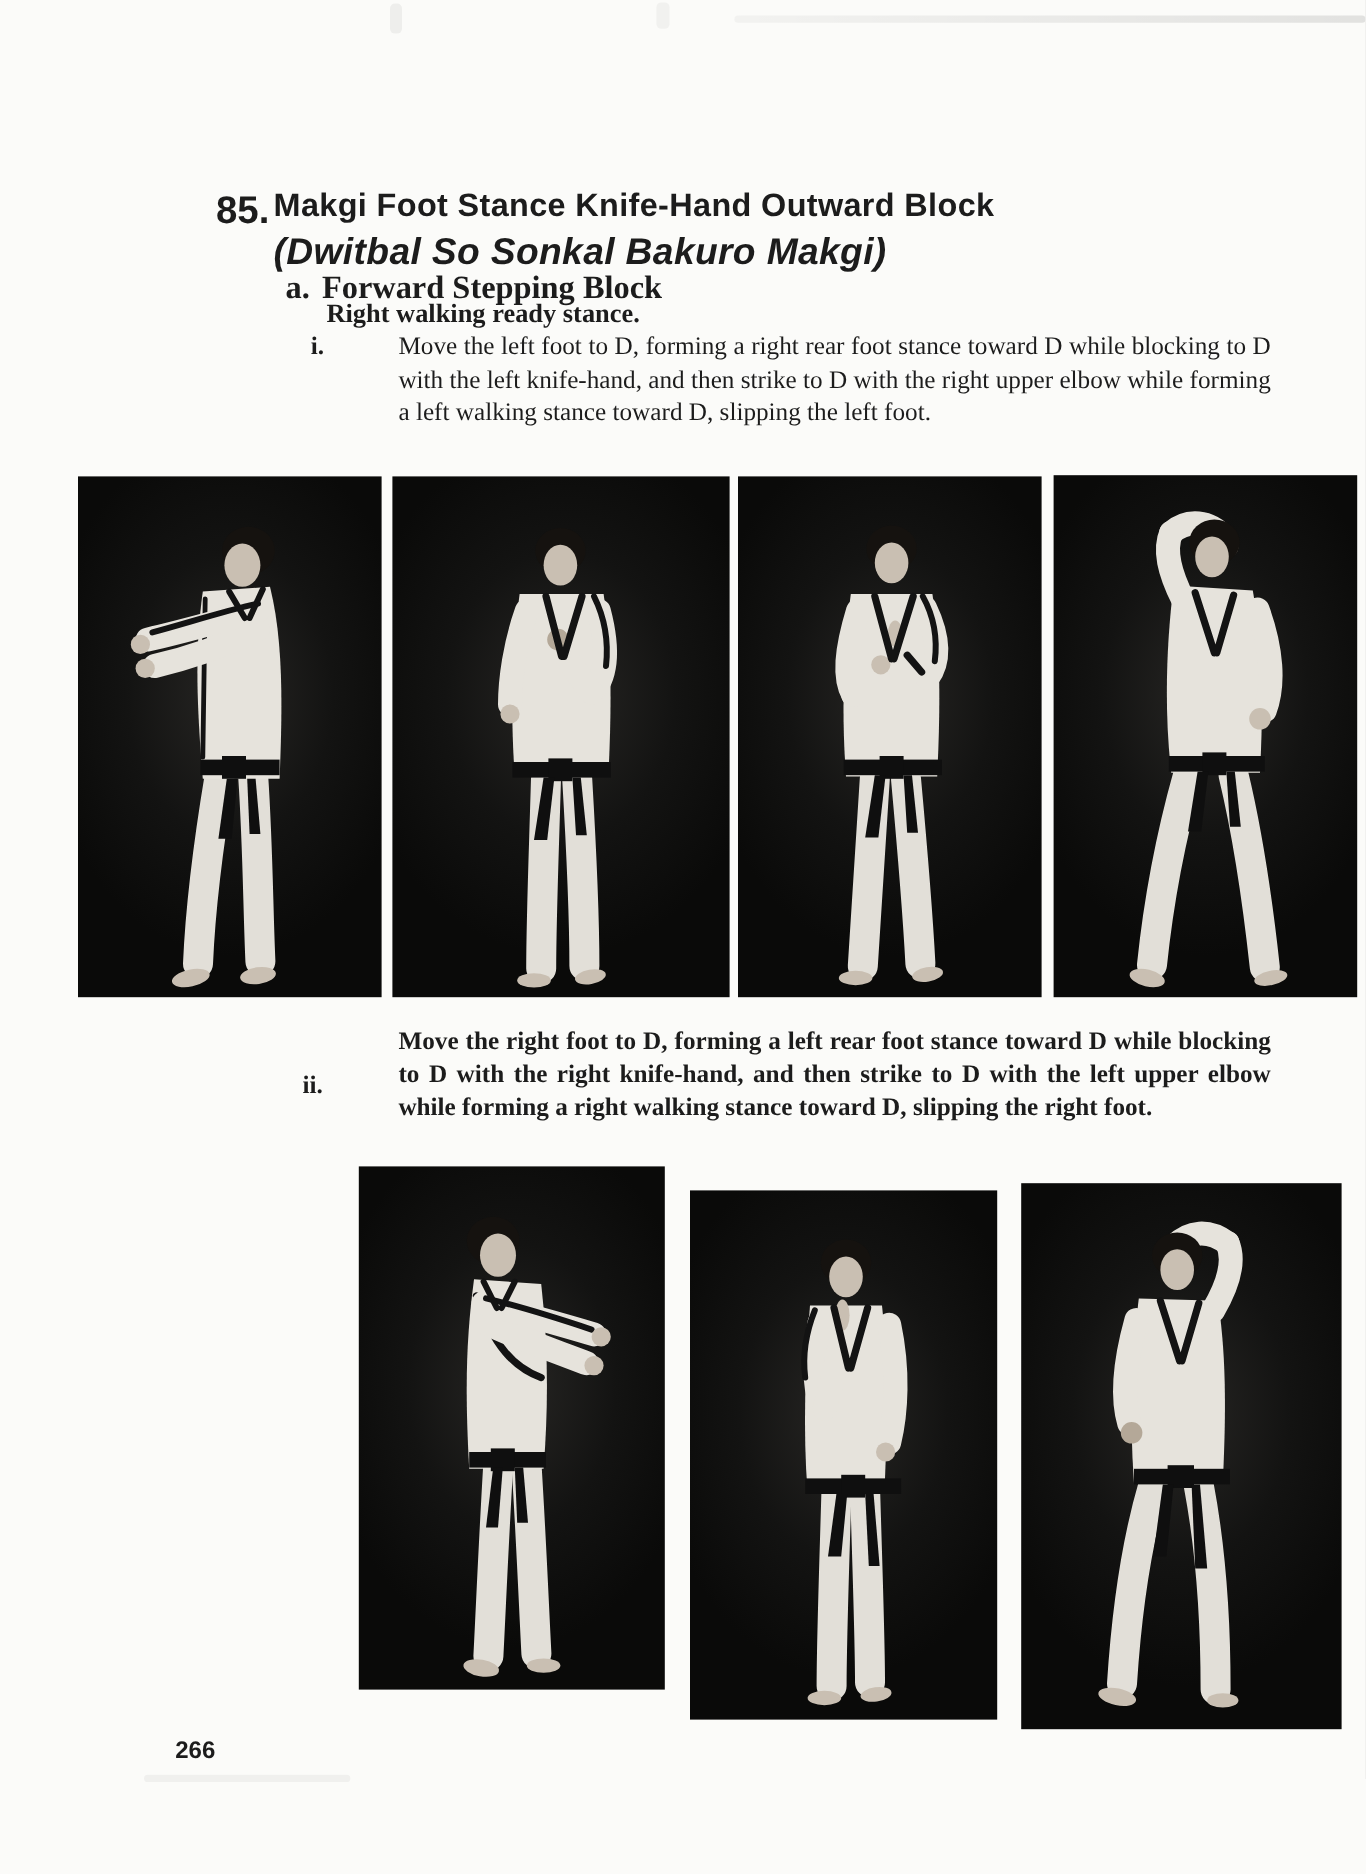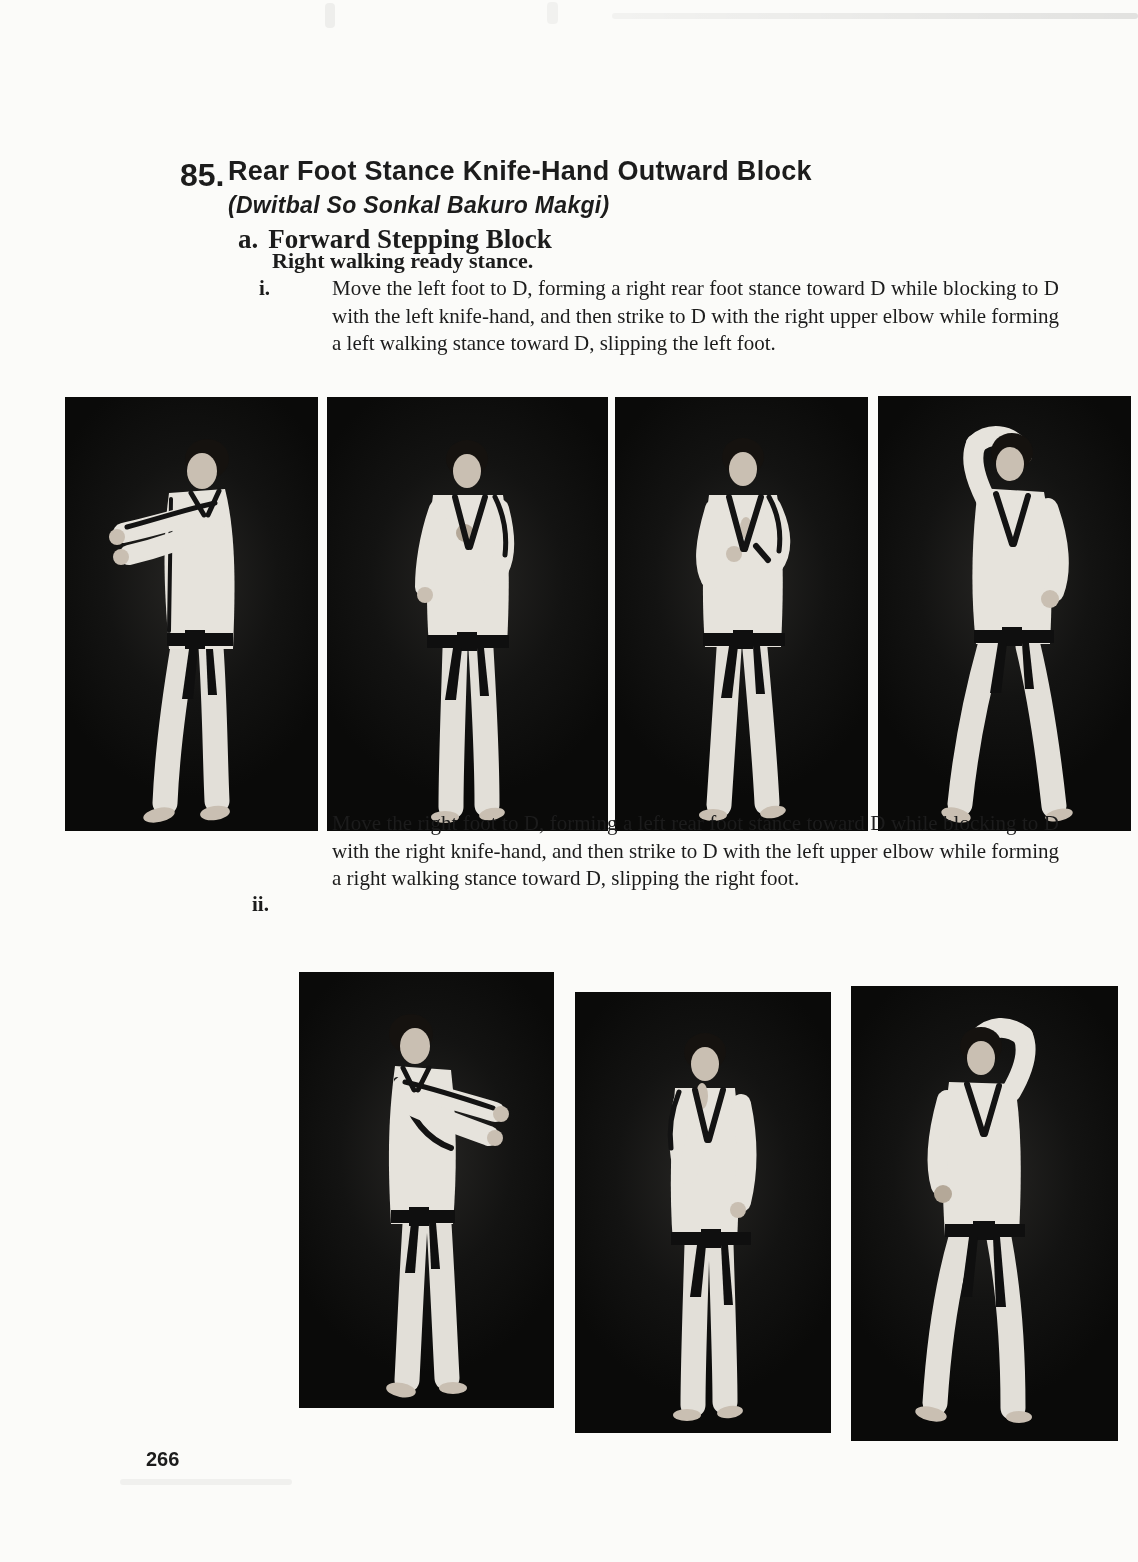--- a/index.html
+++ b/index.html
@@ -14,32 +14,32 @@
     background:linear-gradient(to right,rgba(0,0,0,0.035),rgba(0,0,0,0.10));}
   .smudge-a{left:325px;top:3px;width:10px;height:25px;background:rgba(0,0,0,0.05);border-radius:4px;}
   .smudge-b{left:547px;top:2px;width:11px;height:22px;background:rgba(0,0,0,0.04);border-radius:4px;}
   .smudge-c{left:120px;top:1479px;width:172px;height:6px;background:rgba(0,0,0,0.045);border-radius:3px;}
   
   .sec-num{position:absolute;left:180px;top:162px;
     font-family:"Liberation Sans",sans-serif;font-weight:bold;font-size:32px;line-height:26px;}
   .title{position:absolute;left:228px;top:157px;width:700px;
     font-family:"Liberation Sans",sans-serif;font-weight:bold;font-size:27px;line-height:29px;letter-spacing:0.3px;}
   .romanized{position:absolute;left:228px;top:192px;
-    font-family:"Liberation Sans",sans-serif;font-weight:bold;font-style:italic;font-size:23px;letter-spacing:0.3px;}
+    font-family:"Liberation Sans",sans-serif;font-weight:bold;font-style:italic;font-size:31px;letter-spacing:0.3px;}
   .subsection{position:absolute;left:238px;top:224px;font-weight:bold;font-size:27px;text-align:right;}
   .subsection .sub-label{margin-right:10px;}
   .stance-line{position:absolute;left:272px;top:248px;font-weight:bold;font-size:22px;}
   
   .step-label{position:absolute;font-weight:bold;font-size:21px;}
   .step-text{position:absolute;width:727px;font-size:21px;line-height:27.5px;
     text-align:justify;text-justify:inter-word;margin-left:44px;}
   #step-i-label{left:259px;top:276px;}
   #step-i-text{left:288px;top:275px;}
   #step-ii-label{left:252px;top:892px;}
-  #step-ii-text{left:288px;top:810px;}
+  #step-ii-text{left:288px;top:854px;font-weight:bold;}
   
   .photo{position:absolute;overflow:hidden;
     background:radial-gradient(ellipse 62% 50% at 50% 42%, #272624 0%, #131312 55%, #0a0a09 100%);}
   .photo svg{display:block;width:100%;height:100%;}
   #p11{left:65px; top:397px;width:253px;height:434px;}
   #p12{left:327px;top:397px;width:281px;height:434px;}
   #p13{left:615px;top:397px;width:253px;height:434px;}
   #p14{left:878px;top:396px;width:253px;height:435px;
     background:radial-gradient(ellipse 62% 50% at 50% 42%, #2d2c2a 0%, #17171
 5 55%, #0c0c0b 100%);}
@@ -63,21 +63,21 @@
 <body>
 
 <div class="page">
 
   <div class="streak streak-top"></div>
   <div class="streak smudge-a"></div>
   <div class="streak smudge-b"></div>
   <div class="streak smudge-c"></div>
 
   <div class="sec-num">85.</div>
-  <div class="title">Rear Foot Stance Knife-Hand Outward Block</div>
+  <div class="title">Makgi Foot Stance Knife-Hand Outward Block</div>
   <div class="romanized">(Dwitbal So Sonkal Bakuro Makgi)</div>
   <div class="subsection">
     <span class="sub-label">a.</span><span>Forward Stepping Block</span>
   </div>
   <div class="stance-line">Right walking ready stance.</div>
 
   <div class="step-label" id="step-i-label">i.</div>
   <div class="step-text" id="step-i-text">Move the left foot to D, forming a right rear foot stance toward D while blocking to D with the left knife-hand, and then strike to D with the right upper elbow while forming a left walking stance toward D, slipping the left foot.</div>
 
   <div class="photo" id="p11">

